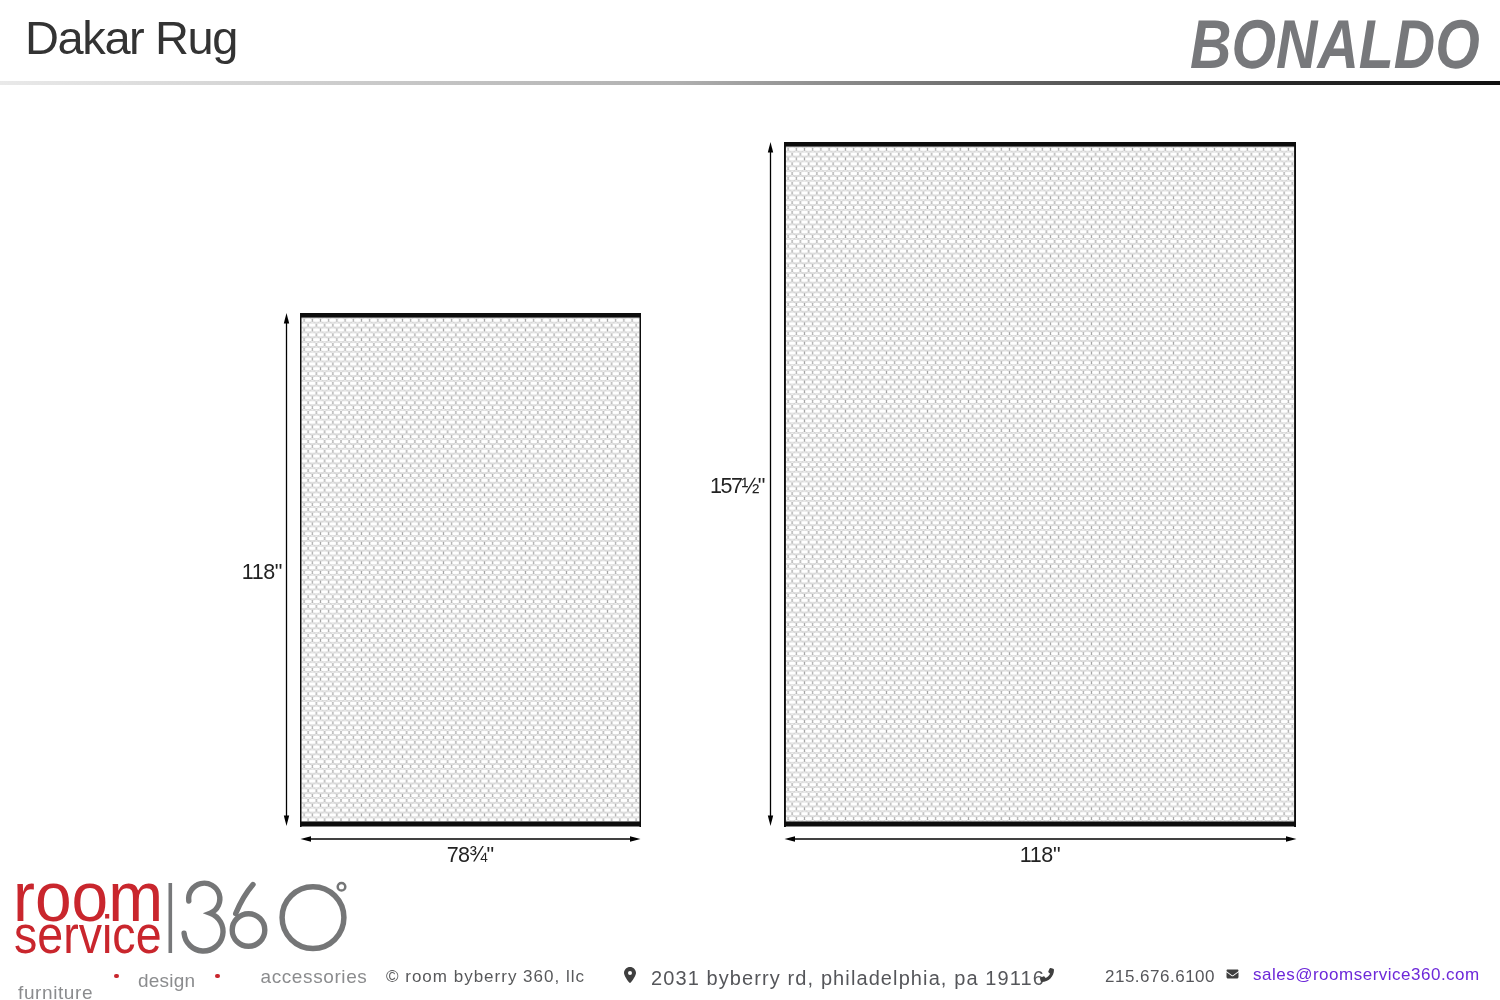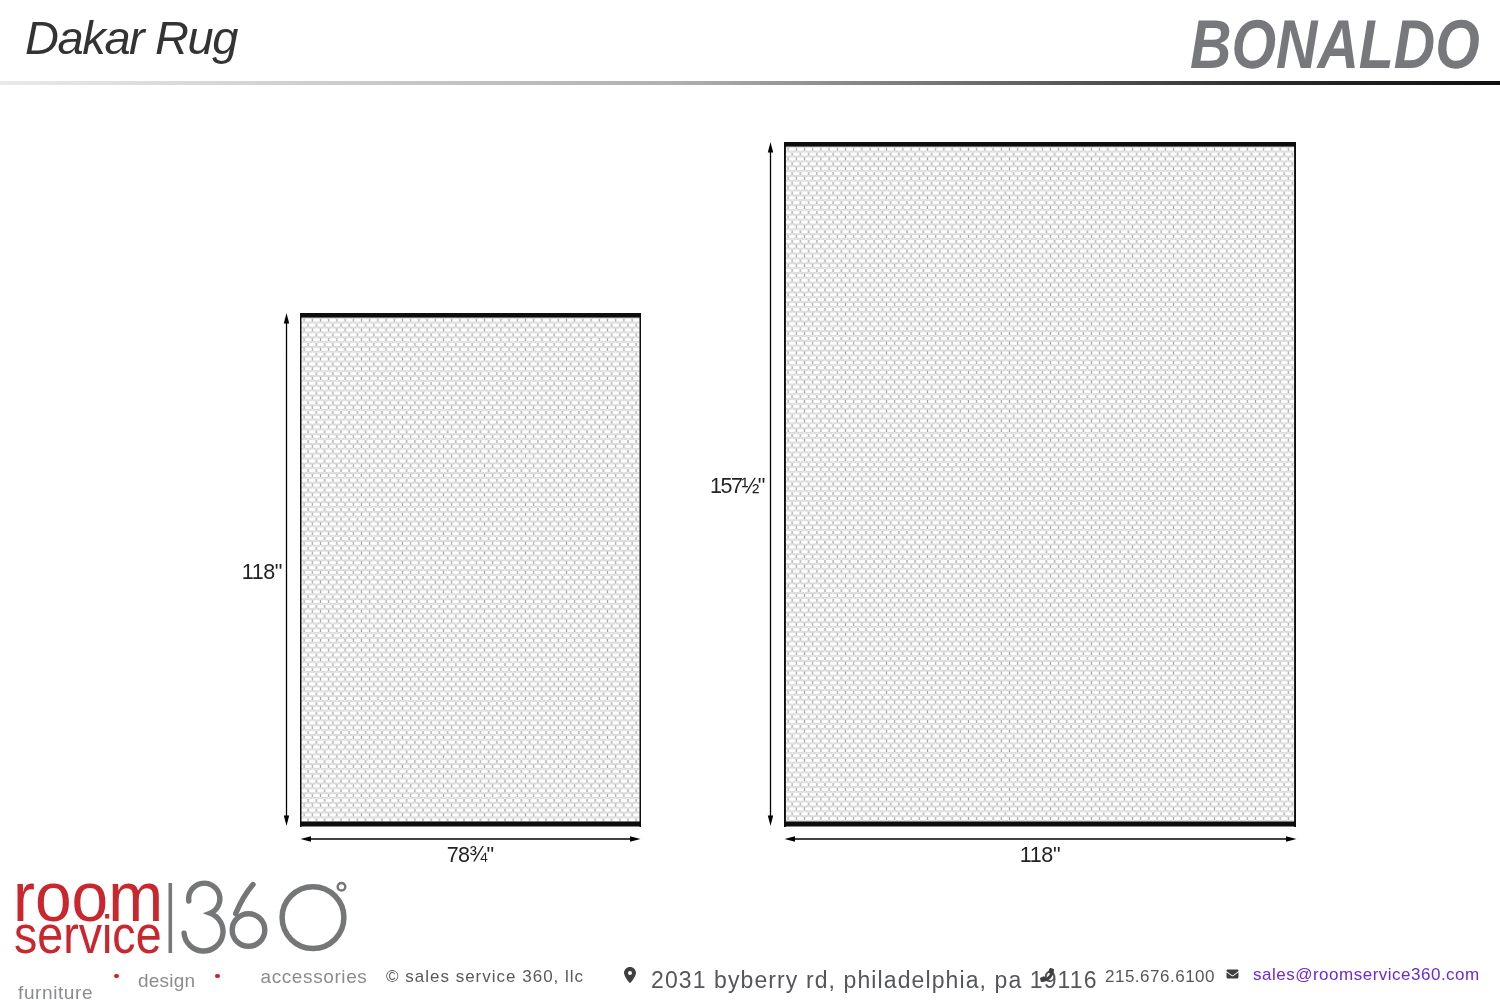--- a/index.html
+++ b/index.html
@@ -3,21 +3,21 @@
 <meta charset="utf-8">
 <style>
   html,body{margin:0;padding:0;}
   body{width:1500px;height:1000px;position:relative;background:#ffffff;
        font-family:"Liberation Sans", sans-serif;overflow:hidden;}
   .abs{position:absolute;opacity:0.999;transform:translateZ(0);}
 </style>
 </head>
 <body>
 
-<div class="abs" style="left:25px;top:10px;font-size:47px;color:#333333;letter-spacing:-1.4px;font-style:italic;">Dakar Rug</div>
+<div class="abs" style="left:25px;top:10px;font-size:47px;color:#333333;letter-spacing:-1.4px;">Dakar Rug</div>
 
 <svg class="abs" style="left:1180px;top:0px;" width="320" height="80" viewBox="0 0 320 80">
   <text font-family="Liberation Sans, sans-serif" text-rendering="geometricPrecision" font-size="69" font-weight="bold" font-style="italic" fill="#77787b" transform="translate(10,68) scale(0.831 1)">BONALDO</text>
 </svg>
 
 <div class="abs" style="left:0;top:81px;width:1500px;height:4px;background:linear-gradient(to right,#e9e9e9,#b0b0b0 45%,#2a2a2a 85%,#101010);"></div>
 
 <svg class="abs" style="left:300px;top:313px;" width="341" height="514" viewBox="0 0 341 514">
   <defs>
     <pattern id="rugpat" width="8.2" height="9.7" patternUnits="userSpaceOnUse">
@@ -101,27 +101,27 @@
 <div class="abs" style="left:18px;top:966px;width:340px;height:20px;font-size:19px;color:#8b8c8e;">
   <span class="abs" style="left:0;top:16px;letter-spacing:0.6px;">furniture</span>
 
   <span class="abs" style="left:96px;top:7.5px;width:4.5px;height:4.5px;border-radius:50%;background:#c9262d;"></span>
   <span class="abs" style="left:120px;top:4px;letter-spacing:0.2px;">design</span>
 
   <span class="abs" style="left:197px;top:7.5px;width:4.5px;height:4.5px;border-radius:50%;background:#c9262d;"></span>
   <span class="abs" style="left:220.5px;top:0;letter-spacing:0.6px;margin-left:22px;">accessories</span>
 </div>
 
-<div class="abs" style="left:386px;top:966.5px;font-size:17px;color:#58595b;letter-spacing:1.0px;">© sales service 360, llc</div>
+<div class="abs" style="left:386px;top:966.5px;font-size:17px;color:#58595b;letter-spacing:1.0px;">© room byberry 360, llc</div>
 
 <svg class="abs" style="left:624px;top:967px;" width="12" height="16" viewBox="0 0 384 512">
   <path fill="#3f3f3f" d="M215.7 499.2C267 435 384 279.4 384 192C384 86 298 0 192 0S0 86 0 192c0 87.4 117 243 168.3 307.2c12.3 15.3 35.1 15.3 47.4 0zM192 128a64 64 0 1 1 0 128 64 64 0 1 1 0-128z"></path>
 </svg>
 
-<div class="abs" style="left:651px;top:966.5px;font-size:23px;color:#55565a;letter-spacing:1.1px;">2031 byberry rd, philadelphia, pa 19116</div>
+<div class="abs" style="left:651px;top:966.5px;font-size:20px;color:#55565a;letter-spacing:1.1px;">2031 byberry rd, philadelphia, pa 19116</div>
 
 <svg class="abs" style="left:1040px;top:968px;" width="14" height="14" viewBox="0 0 512 512">
   <g transform="translate(512,0) scale(-1,1)">
       <path fill="#3f3f3f" d="M164.9 24.6c-7.7-18.6-28-28.5-47.4-23.2l-88 24C12.1 30.2 0 46 0 64C0 311.4 200.6 512 448 512c18 0 33.8-12.1 38.6-29.5l24-88c5.3-19.4-4.6-39.7-23.2-47.4l-96-40c-16.3-6.8-35.2-2.1-46.3 11.6L304.7 368C234.3 334.7 177.3 277.7 144 207.3L193.3 167c13.7-11.2 18.4-30 11.6-46.3l-40-96z"></path>
     </g>
 </svg>
 
 <div class="abs" style="left:1065px;top:966.5px;font-size:17px;color:#55565a;letter-spacing:0.5px;margin-left:40px;">215.676.6100</div>
 
 <svg class="abs" style="left:1225px;top:968px;" width="15" height="12" viewBox="0 0 512 512">

